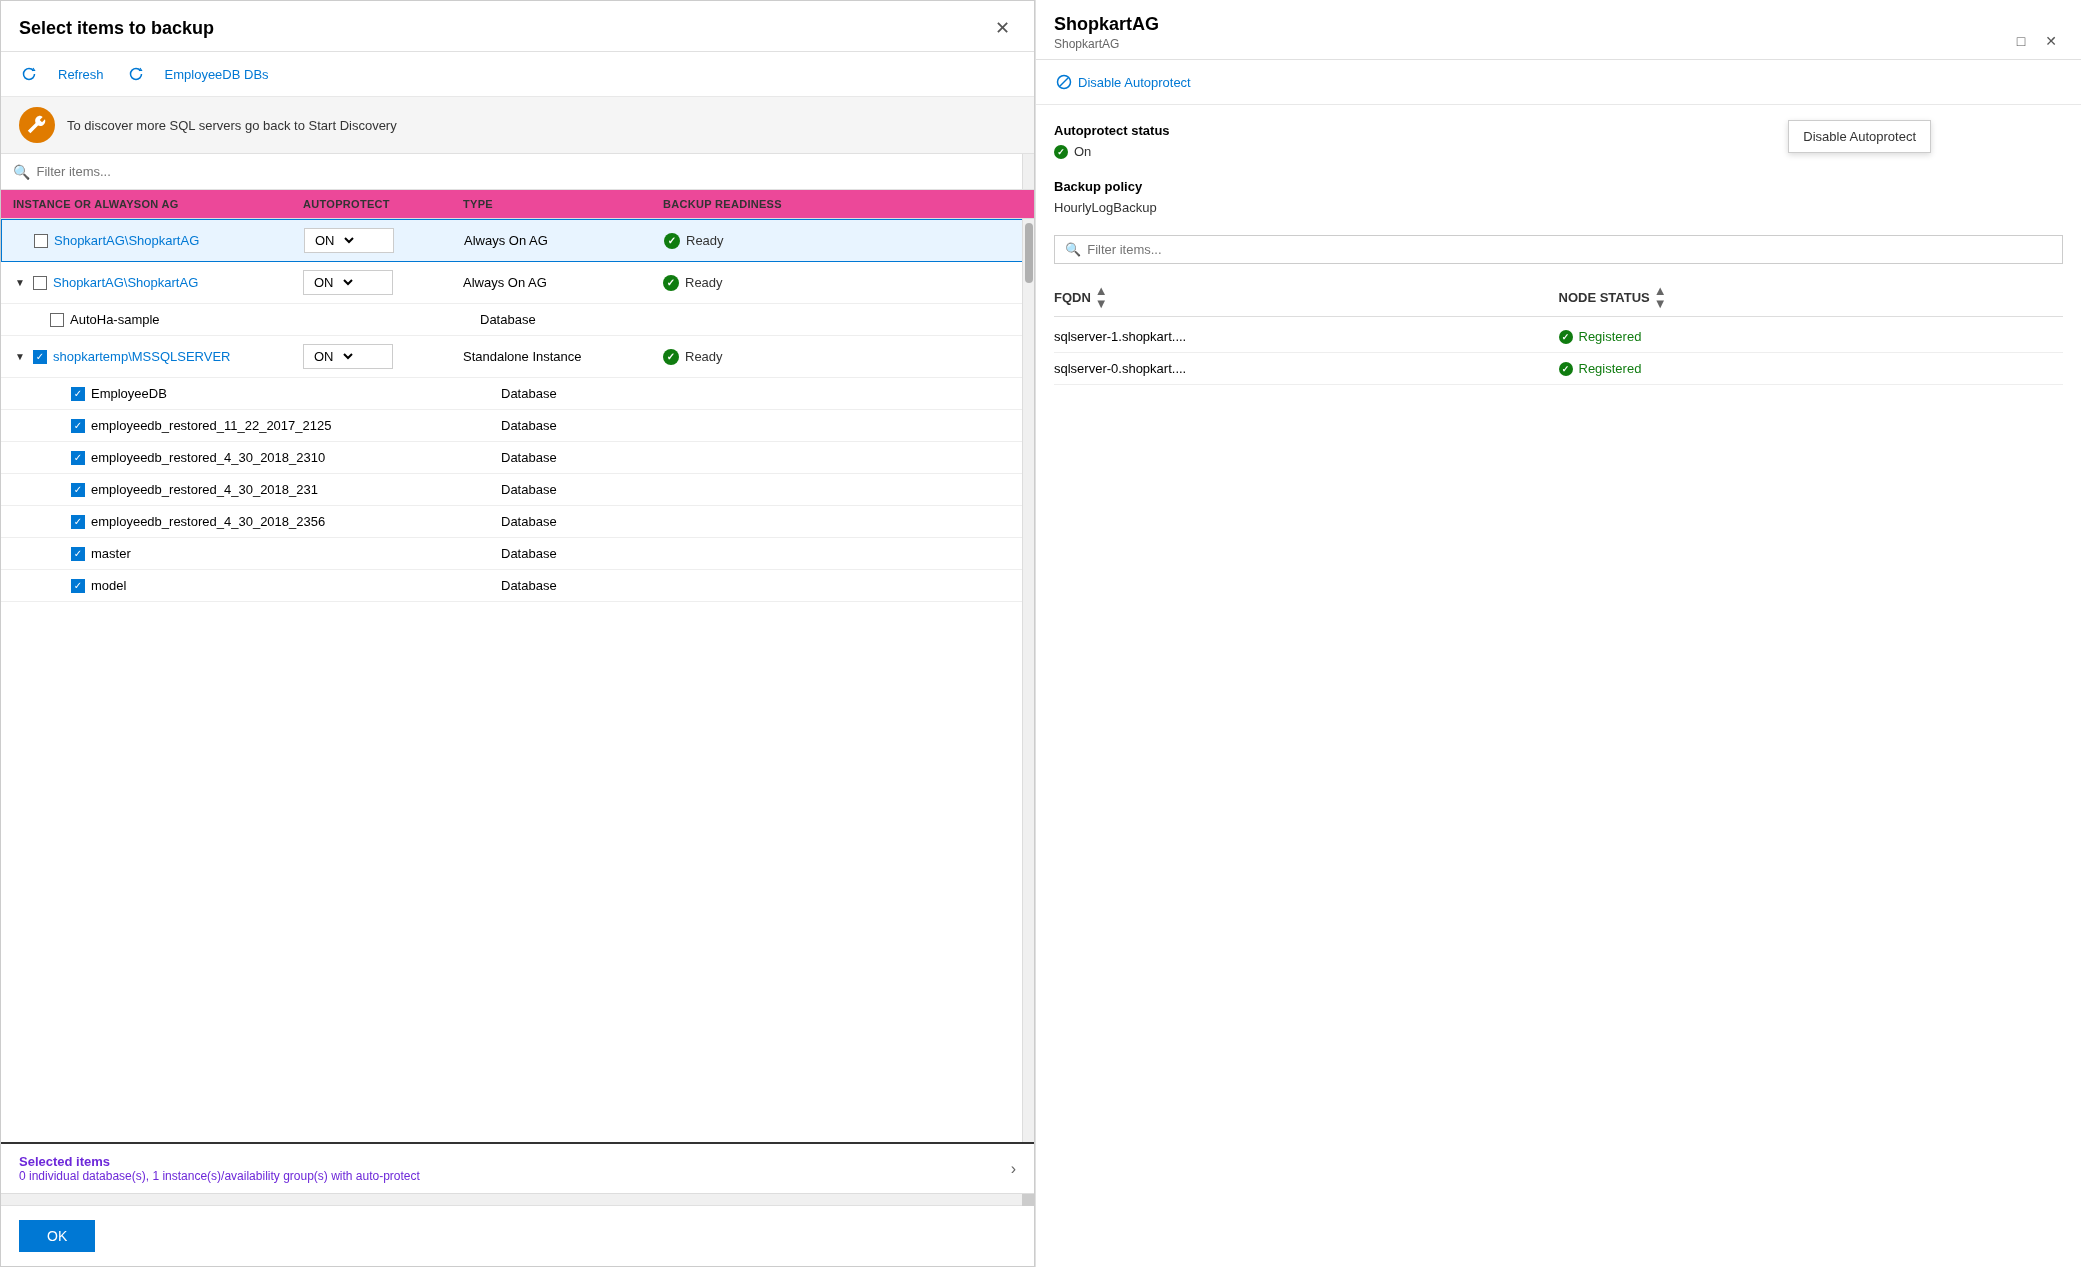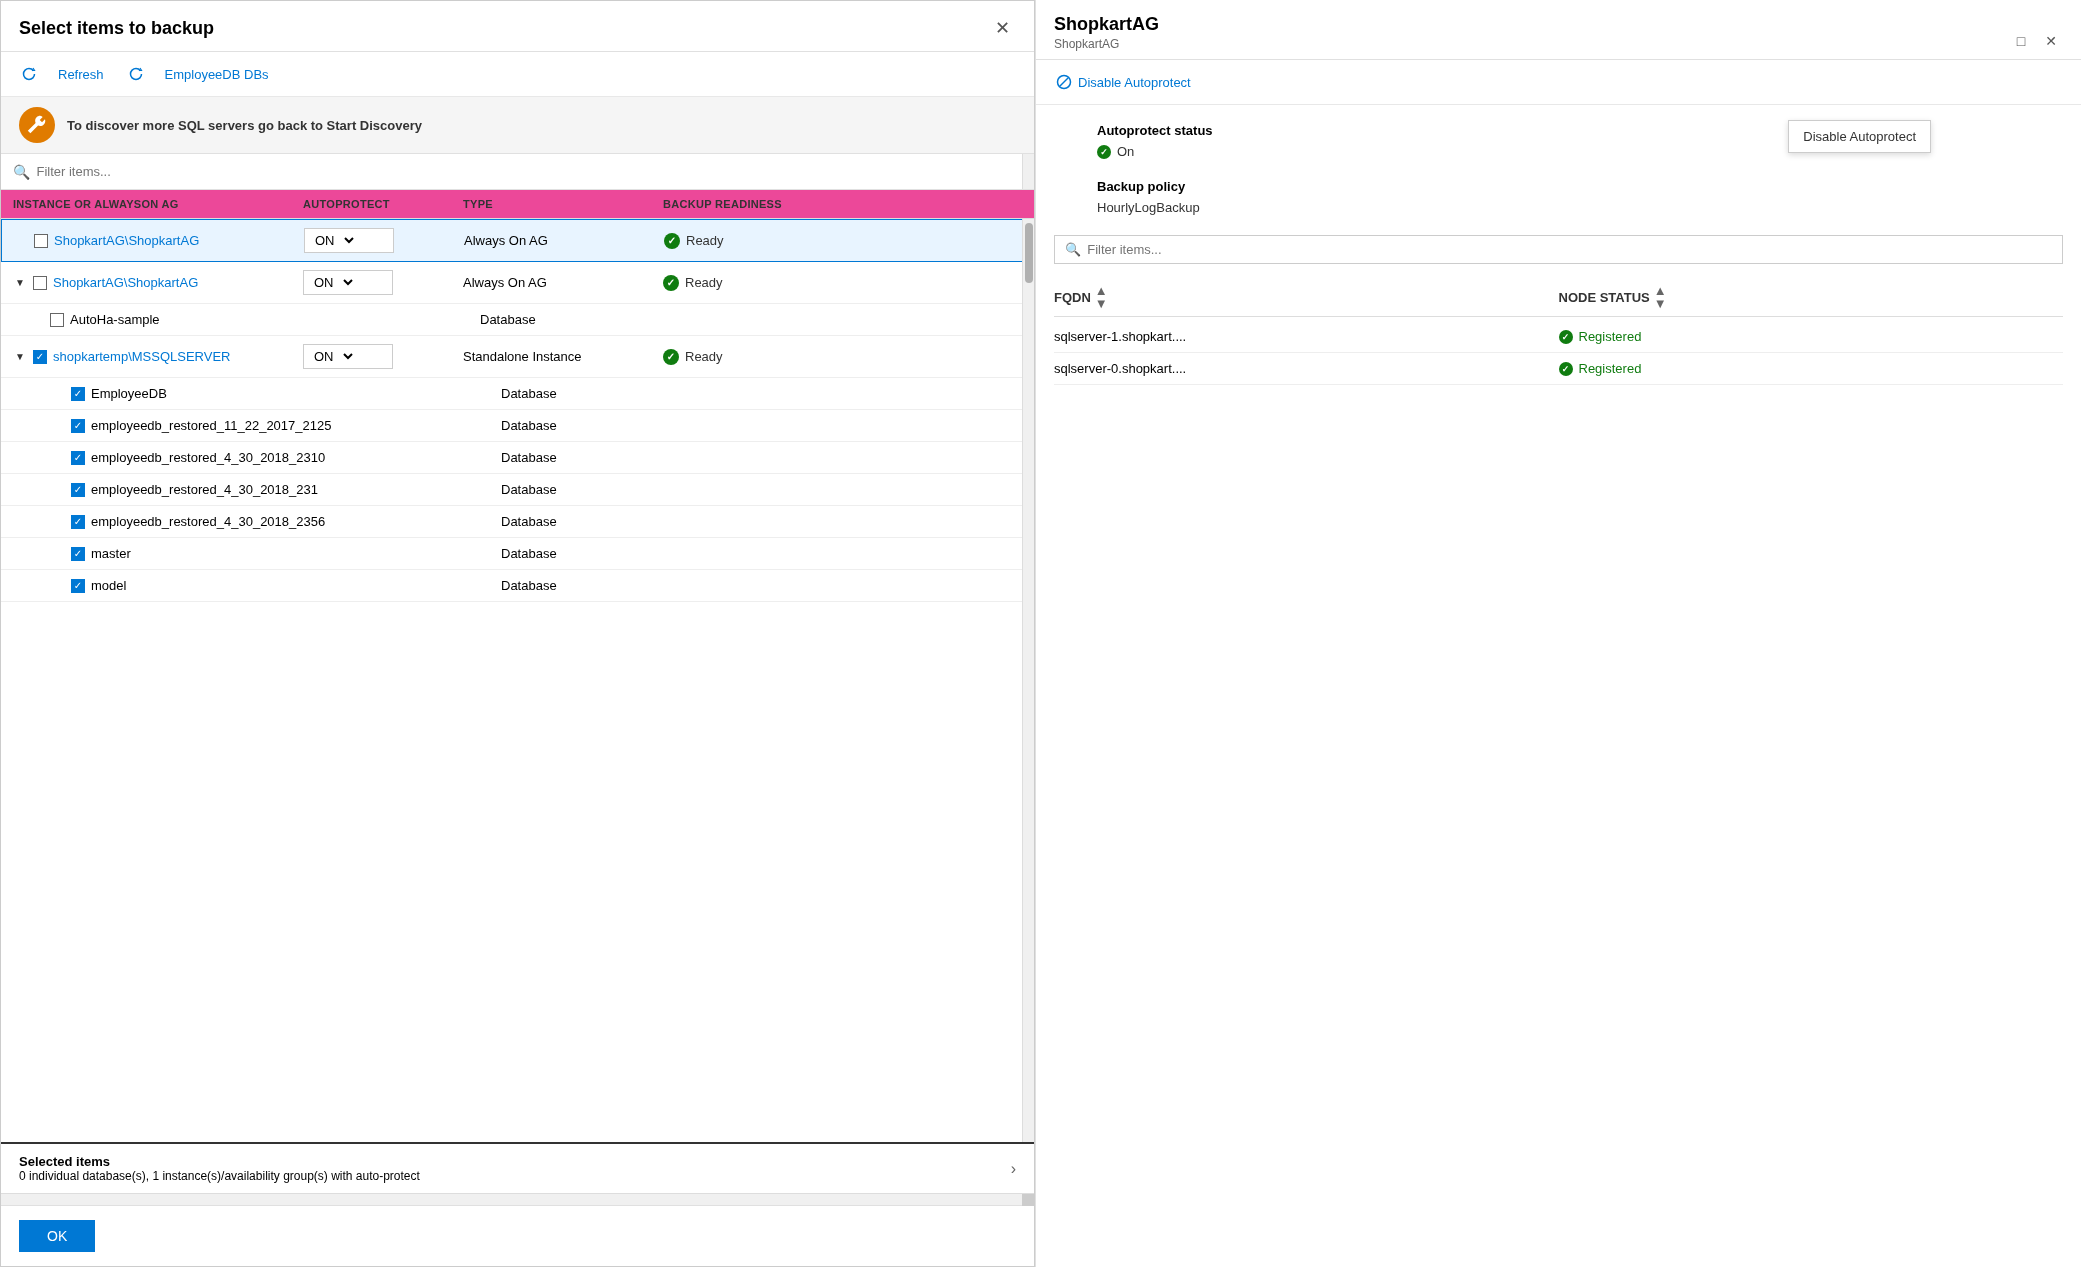--- a/index.html
+++ b/index.html
@@ -61,21 +61,20 @@
       padding: 4px 2px;
     }
 
     .info-bar {
       display: flex;
       align-items: center;
       gap: 12px;
       padding: 10px 18px;
       background: #f5f5f5;
       border-bottom: 1px solid #e0e0e0;
-      font-weight: bold;
     }
 
     .info-icon {
       width: 36px;
       height: 36px;
       background: #e07b00;
       border-radius: 50%;
       display: flex;
       align-items: center;
       justify-content: center;
@@ -257,21 +256,21 @@
       padding: 10px 18px;
       border-top: 2px solid #333;
       background: #fff;
       display: flex;
       align-items: center;
       justify-content: space-between;
     }
 
     .selected-items {
       font-size: 12px;
-      color: #000000;
+      color: #6d28d9;
     }
 
     .selected-items strong {
       font-weight: 600;
       font-size: 13px;
     }
 
     .chevron-right {
       font-size: 16px;
       color: #666;
@@ -361,21 +360,20 @@
     }
 
     .right-content {
       padding: 18px 18px;
       flex: 1;
       overflow-y: auto;
     }
 
     .info-section {
       margin-bottom: 20px;
-      margin-left: 43px;
     }
 
     .info-label {
       font-size: 13px;
       font-weight: 600;
       color: #000;
       margin-bottom: 6px;
     }
 
     .info-value {

